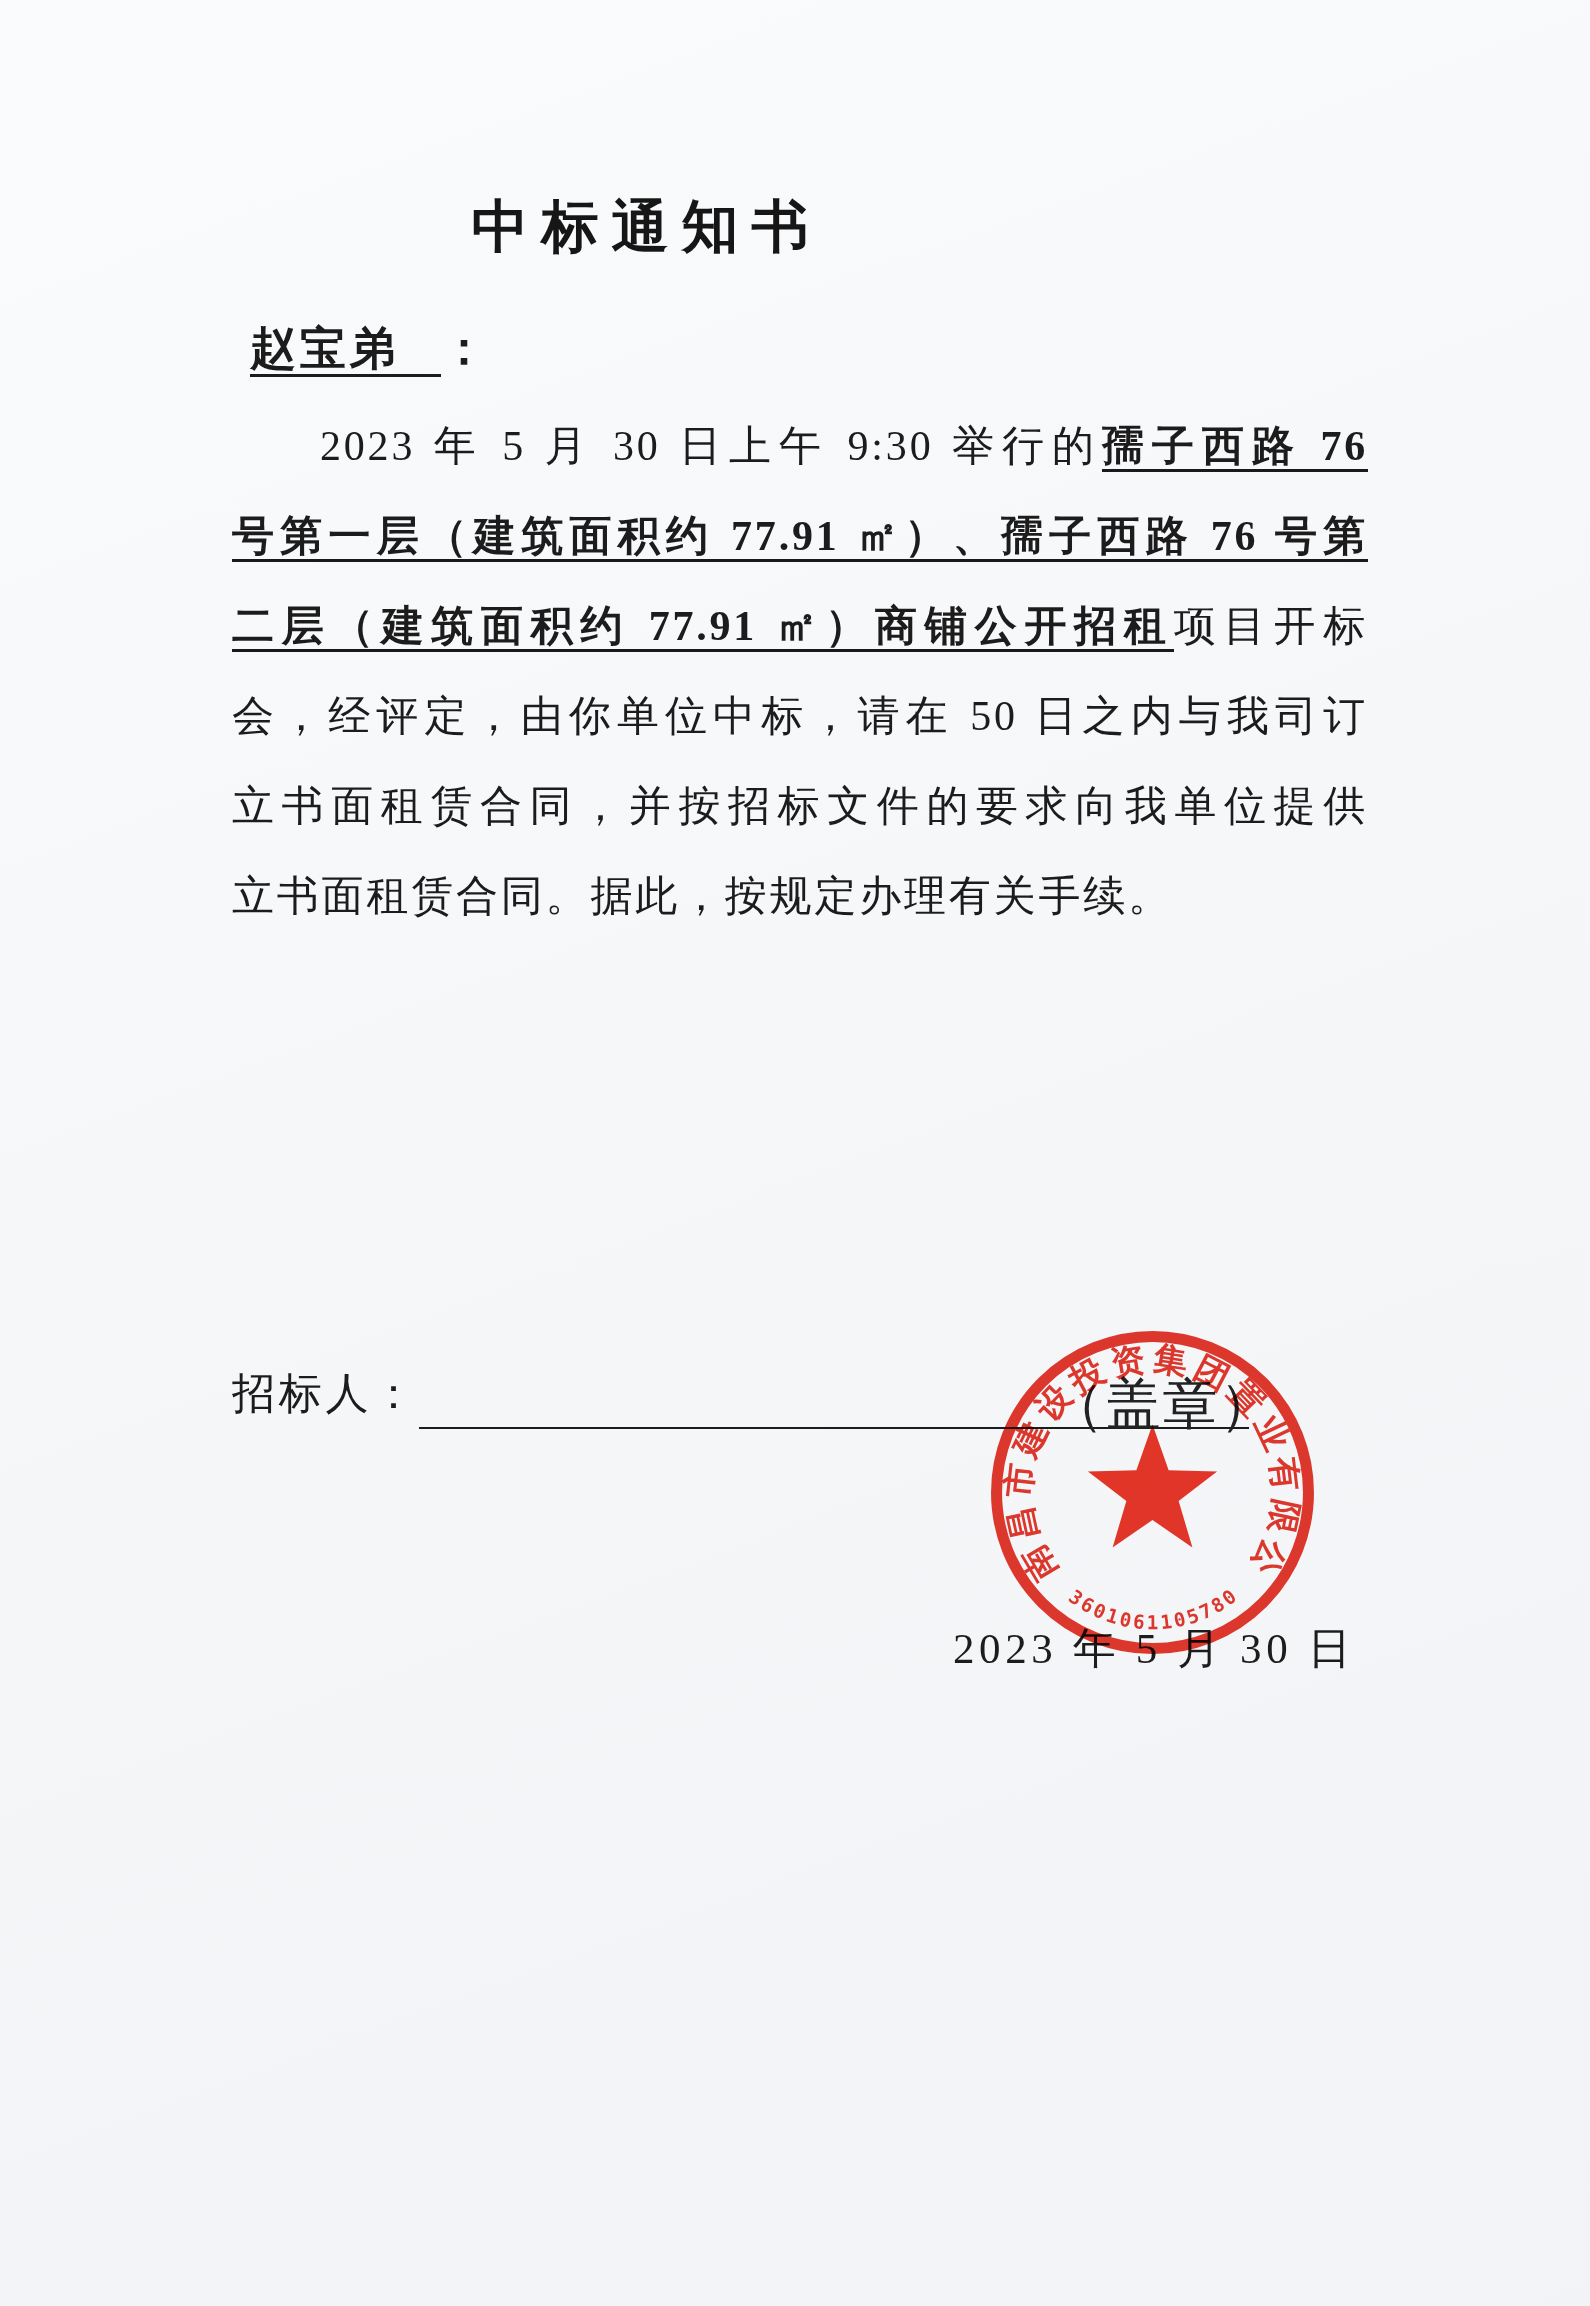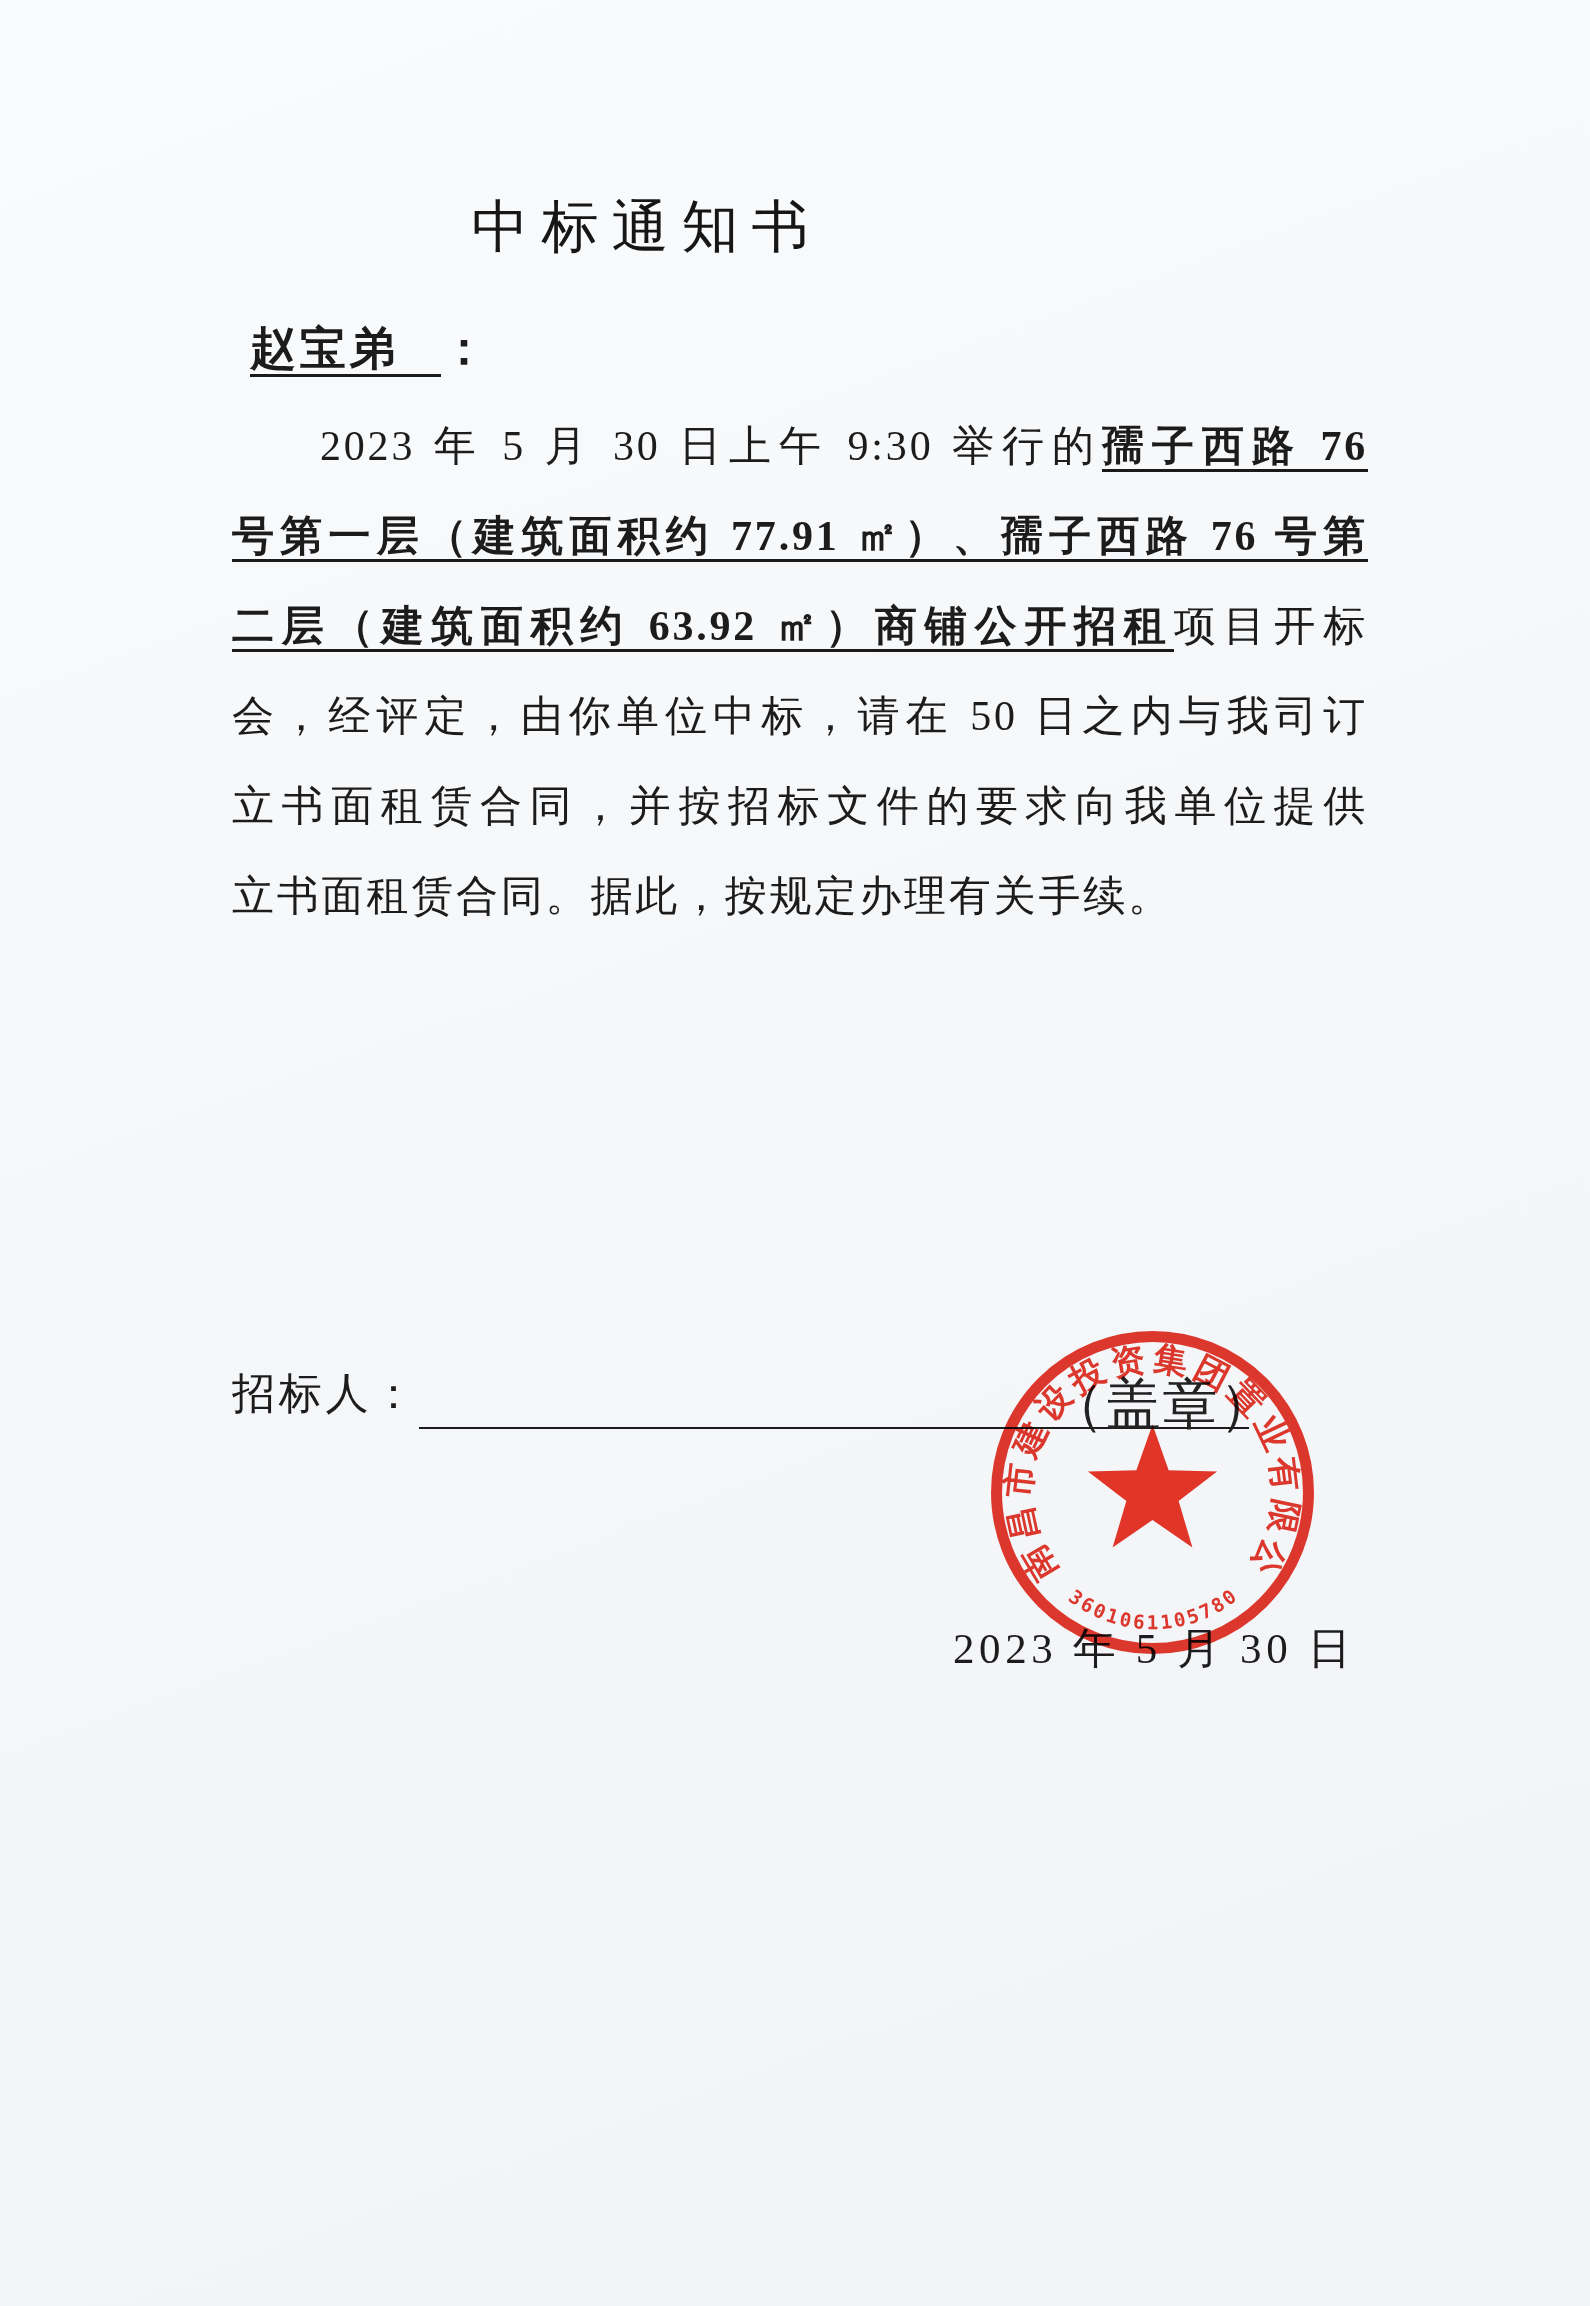--- a/index.html
+++ b/index.html
@@ -14,21 +14,21 @@
     font-family:"Liberation Serif","DejaVu Serif",serif;
     color:#1c1c1c;
   }
   .title{
     position:absolute;
     top:189px; left:0;
     width:1293px;
     margin:0;
     text-align:center;
     font-size:57px;
-    font-weight:normal;
+    font-weight:bold;
     letter-spacing:13px;
     color:#161616;
   }
   .addressee{
     position:absolute;
     top:318px; left:232px;
     font-size:46px;
     font-weight:bold;
   }
   .addressee .addr-name{
@@ -128,21 +128,21 @@
 
 <div class="page">
 
   <h1 class="title">中标通知书</h1>
 
   <div class="addressee"><span class="addr-name">赵宝弟</span><span>：</span></div>
 
   <div class="body-block">
     <div class="line justify indent"><span>2023 年 5 月 30 日上午 9:30 举行的</span><span class="em">孺子西路 76</span></div>
     <div class="line justify"><span class="em">号第一层（建筑面积约 77.91 ㎡）、孺子西路 76 号第</span></div>
-    <div class="line justify"><span class="em">二层（建筑面积约 63.92 ㎡）商铺公开招租</span><span>项目开标</span></div>
+    <div class="line justify"><span class="em">二层（建筑面积约 77.91 ㎡）商铺公开招租</span><span>项目开标</span></div>
     <div class="line justify">会，经评定，由你单位中标，请在 50 日之内与我司订</div>
     <div class="line justify">立书面租赁合同，并按招标文件的要求向我单位提供</div>
     <div class="line">立书面租赁合同。据此，按规定办理有关手续。</div>
   </div>
 
 
   <div class="sig-row">
     <span class="sig-label">招标人：</span>
     <span class="sig-line"></span>
   </div>

